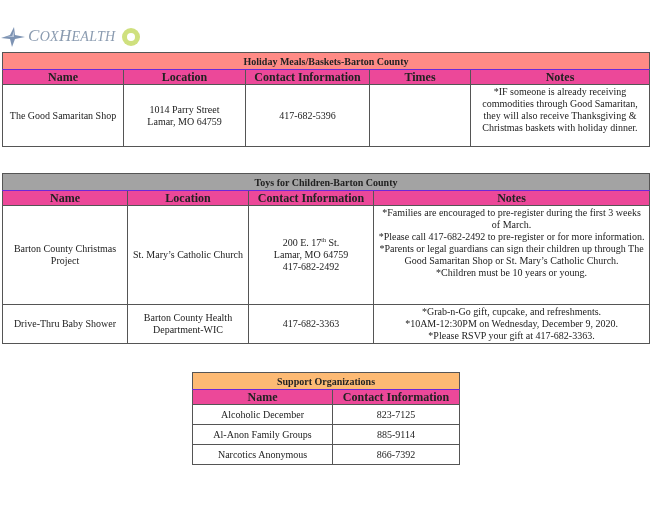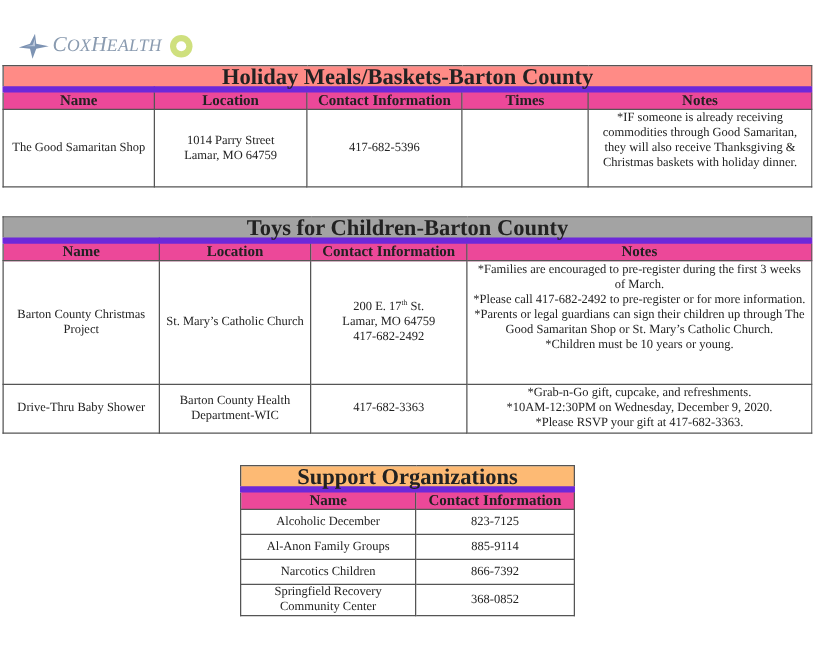--- a/index.html
+++ b/index.html
@@ -1,28 +1,28 @@
 <!DOCTYPE html>
 <html><head>
 <meta charset="utf-8">
 <style>
   html, body { margin:0; padding:0; background:#ffffff; }
   body { width:650px; height:517px; position:relative; overflow:hidden;
          font-family:"Liberation Serif", "DejaVu Serif", serif; color:#222; }
-  .logo { position:absolute; left:14px; top:20px; height:28px; display:flex; align-items:flex-end; }
+  .logo { position:absolute; left:0; top:20px; height:28px; display:flex; align-items:flex-end; }
   .logo .wordmark { font-family:"Liberation Serif", serif; font-style:italic; color:#8a9bb0;
                     font-size:14px; letter-spacing:0.3px; margin-left:2px; margin-bottom:2px; }
   .logo .wordmark .big { font-size:17px; }
   .logo .apple { width:18px; height:18px; border-radius:50%; background:#cfe07e; margin-left:6px;
                  display:flex; align-items:center; justify-content:center; margin-bottom:2px; }
   .logo .apple span { width:8px; height:8px; border-radius:50%; background:#fff; display:block; }
 
   table.grid { position:absolute; border-collapse:collapse; table-layout:fixed; font-size:10px; line-height:12px; }
   table.grid td, table.grid th { border:1px solid #555; padding:0 3px; text-align:center; vertical-align:middle; }
-  table.grid .title { font-weight:bold; font-size:18px; line-height:15px; padding:0; border-bottom:5px solid #6d28d9; }
+  table.grid .title { font-weight:bold; font-size:10px; line-height:15px; padding:0; border-bottom:1px solid #6d28d9; }
   table.grid th { background:#ec4899; font-weight:bold; font-size:12px; line-height:13px; padding:0; }
   table.grid td.notes { text-align:center; vertical-align:top; padding:1px 4px; }
 
   #t1 { left:2px; top:52px; width:647px; }
   #t1 .title { background:#ff8b86; height:16px; }
   #t2 { left:2px; top:173px; width:647px; }
   #t2 .title { background:#a3a3a3; height:16px; }
   #t3 { left:192px; top:372px; width:267px; }
   #t3 .title { background:#fdba74; height:16px; }
   #t3 td { height:19px; }
@@ -131,21 +131,17 @@
   </tr>
   <tr>
     <td>Alcoholic December</td>
     <td>823-7125</td>
   </tr>
   <tr>
     <td>Al-Anon Family Groups</td>
     <td>885-9114</td>
   </tr>
   <tr>
-    <td>Narcotics Children</td>
+    <td>Narcotics Anonymous</td>
     <td>866-7392</td>
-  </tr>
-  <tr style="height:24px">
-    <td style="padding:0 16px">Springfield Recovery Community Center</td>
-    <td>368-0852</td>
   </tr>
 </tbody>
   </table>
 
 </body></html>

